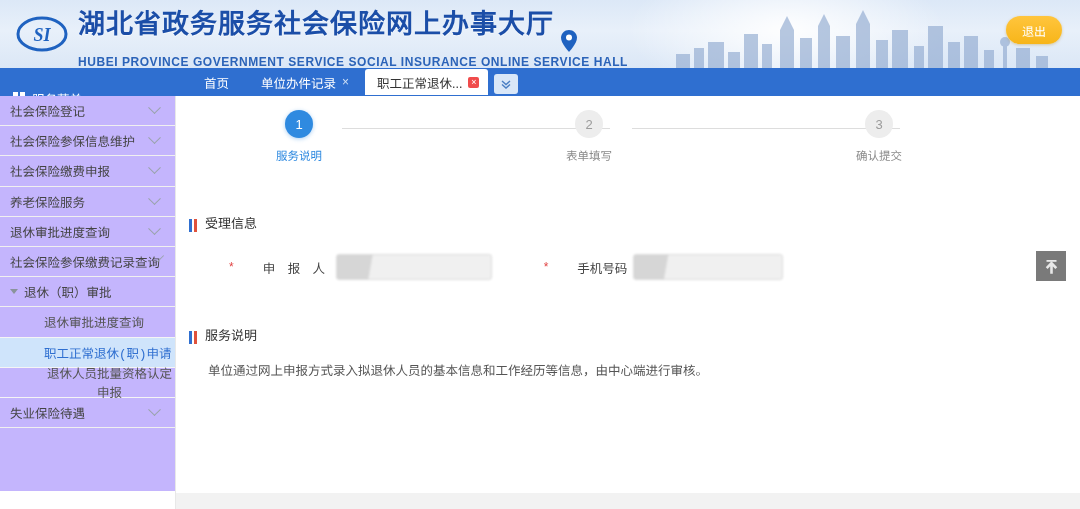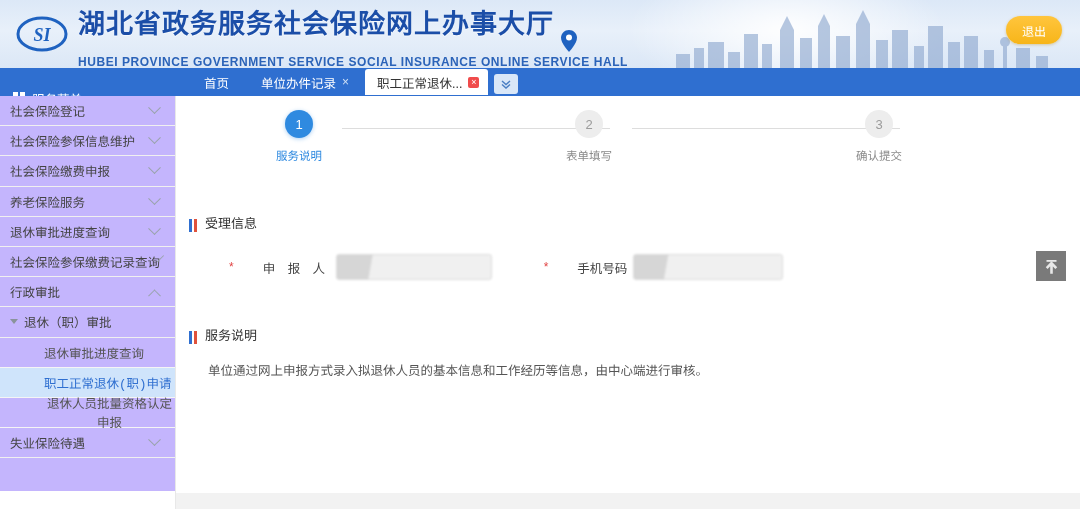--- a/index.html
+++ b/index.html
@@ -278,24 +278,20 @@
           <span class="chev"></span>
         </div>
         <div class="sb-item">
           <span>退休审批进度查询</span>
           <span class="chev"></span>
         </div>
         <div class="sb-item">
           <span>社会保险参保缴费记录查询</span>
           <span class="chev"></span>
         </div>
-        <div class="sb-item">
-          <span>行政审批</span>
-          <span class="chev up"></span>
-        </div>
 
         <div class="sb-group-head">
           <span class="tri"></span>
           <span>退休（职）审批</span>
         </div>
         <div class="sb-sub">
           <span>退休审批进度查询</span>
         </div>
         <div class="sb-sub selected">
           <span>职工正常退休(职)申请</span>

